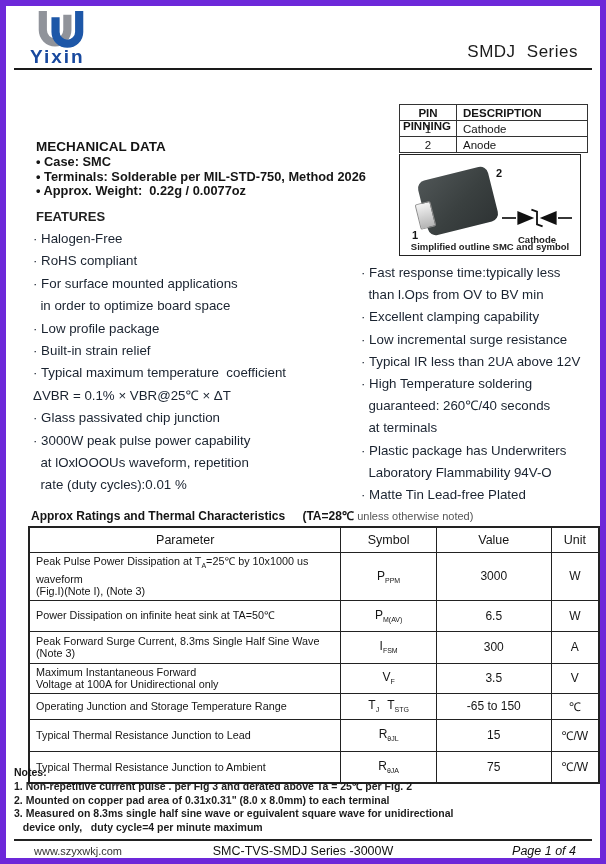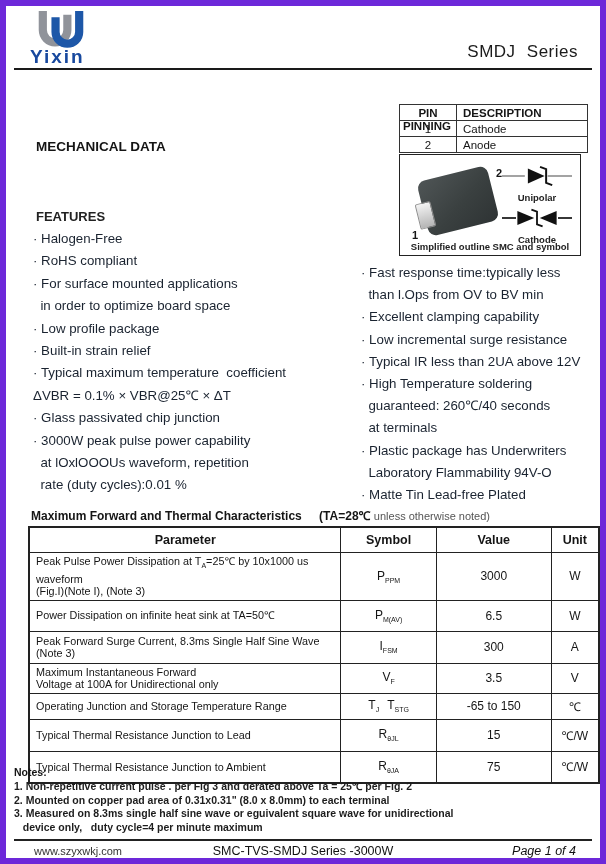--- a/index.html
+++ b/index.html
@@ -50,21 +50,21 @@
                font-weight:600;color:#222;}
 
   
   .ratings-title{left:25px;top:501px;font-size:12px;}
   .ratings-title .tb{font-weight:bold;}
   .ratings-title .tc{font-weight:bold;margin-left:14px;}
   .ratings-title .tr2{font-weight:normal;font-size:11px;color:#555;}
   .ratings{position:absolute;left:22px;top:520px;border-collapse:collapse;table-layout:fixed;}
   .ratings th,.ratings td{border:1px solid #222;}
   .ratings{border:2px solid #222;}
-  .ratings th{font-size:12.5px;font-weight:bold;height:22px;text-align:center;}
+  .ratings th{font-size:12.5px;font-weight:normal;height:22px;text-align:center;}
   .ratings td{font-size:12px;text-align:center;}
   .ratings td.param{text-align:left;padding:2px 4px 2px 6px;font-size:10.8px;line-height:12.5px;}
   .ratings sub{font-size:7px;}
   .sym2{margin-left:8px;}
   .sym2:empty{margin-left:0;}
   .ratings tbody tr:nth-child(1){height:40px;}
   .ratings tbody tr:nth-child(2){height:31px;}
   .ratings tbody tr:nth-child(3){height:32px;}
   .ratings tbody tr:nth-child(4){height:30px;}
   .ratings tbody tr:nth-child(5){height:26px;}
@@ -88,20 +88,23 @@
 
   <svg class="logo-svg" width="58" height="40" viewBox="0 0 58 44">
     <path d="M9 0 V21 A13.5 13.5 0 0 0 36 21 V4" stroke="#90939a" stroke-width="9" fill="none"></path>
     <path d="M23 7 V23 A13 13 0 0 0 49 23 V0" stroke="#1d57a8" stroke-width="9" fill="none"></path>
   </svg>
   <div class="logo-text">Yixin</div>
   <div class="doc-title">SMDJ Series</div>
   <div class="header-rule"></div>
 
   <div class="abs mech-head">MECHANICAL DATA</div>
+  <div class="abs mech-items pre">• Case: SMC
+• Terminals: Solderable per MIL-STD-750, Method 2026
+• Approx. Weight:  0.22g / 0.0077oz</div>
   <div class="abs feat-head">FEATURES</div>
   <div class="abs feat-left pre">· Halogen-Free
 · RoHS compliant
 · For surface mounted applications
   in order to optimize board space
 · Low profile package
 · Built-in strain relief
 · Typical maximum temperature  coefficient
 ΔVBR = 0.1% × VBR@25℃ × ΔT
 · Glass passivated chip junction
@@ -139,44 +142,35 @@
     </table>
 
   <div class="pkg-box">
     <div class="pkg">
       <div class="pkg-body">
         <div class="pkg-term"></div>
       </div>
       <div class="pkg-pin2">2</div>
       <div class="pkg-pin1">1</div>
     </div>
-    <div class="sym-uni">
-      <svg width="70" height="22" viewBox="0 0 92 28">
-        <line x1="0" y1="14" x2="30" y2="14" stroke="#9a9a9a" stroke-width="2.4"></line>
-        <line x1="60" y1="14" x2="92" y2="14" stroke="#9a9a9a" stroke-width="2.4"></line>
-        <polygon points="34,4 34,24 56,14" fill="#111"></polygon>
-        <path d="M50 2 L58 5 L58 23 L66 26" fill="none" stroke="#111" stroke-width="2.6"></path>
-      </svg>
-      <div class="sym-label">Unipolar</div>
-    </div>
     <div class="sym-bip">
       <svg width="70" height="22" viewBox="0 0 100 28">
         <line x1="0" y1="14" x2="20" y2="14" stroke="#111" stroke-width="2.4"></line>
         <line x1="80" y1="14" x2="100" y2="14" stroke="#111" stroke-width="2.4"></line>
         <polygon points="22,4 22,24 46,14" fill="#111"></polygon>
         <polygon points="78,4 78,24 54,14" fill="#111"></polygon>
         <path d="M42 2 L50 5 L50 23 L58 26" fill="none" stroke="#111" stroke-width="2.6"></path>
       </svg>
       <div class="sym-label">Cathode</div>
     </div>
     <div class="pkg-caption">Simplified outline SMC and symbol</div>
   </div>
 
   <div class="abs ratings-title">
-    <span class="tb">Maximum Forward and Thermal Characteristics</span>
+    <span class="tb">Approx Ratings and Thermal Characteristics</span>
     <span class="tc">(TA=28℃</span>
     <span class="tr2">unless otherwise noted)</span>
   </div>
 
   <table class="ratings">
     <colgroup>
         <col style="width:315px">
         <col style="width:96px">
         <col style="width:116px">
         <col style="width:48px">

